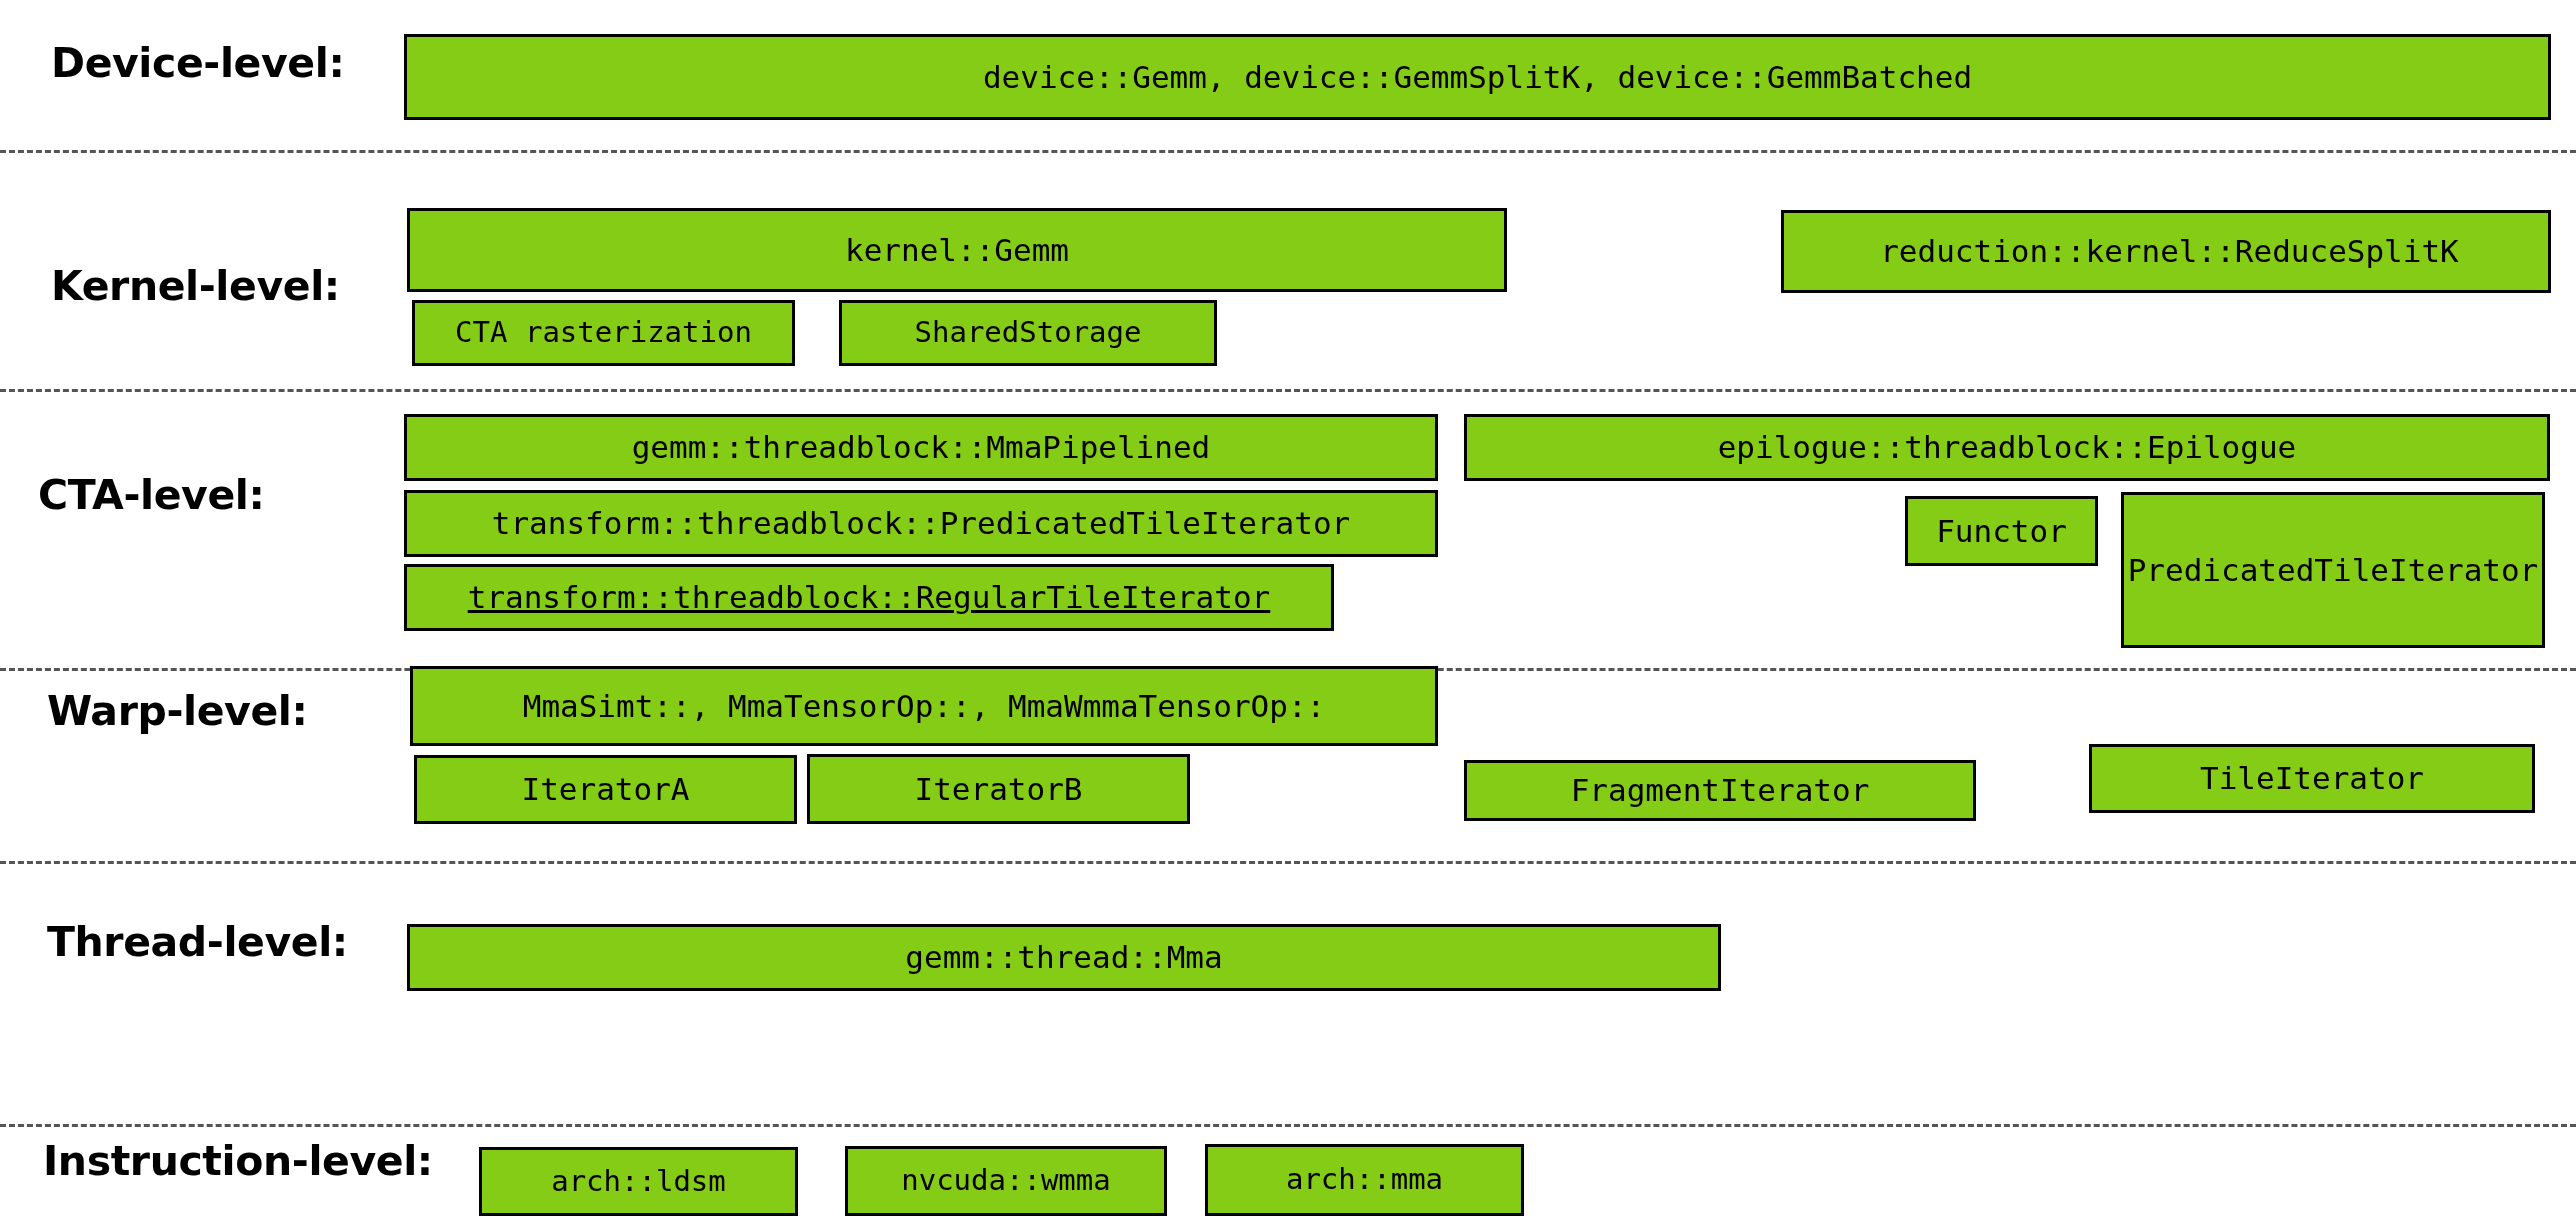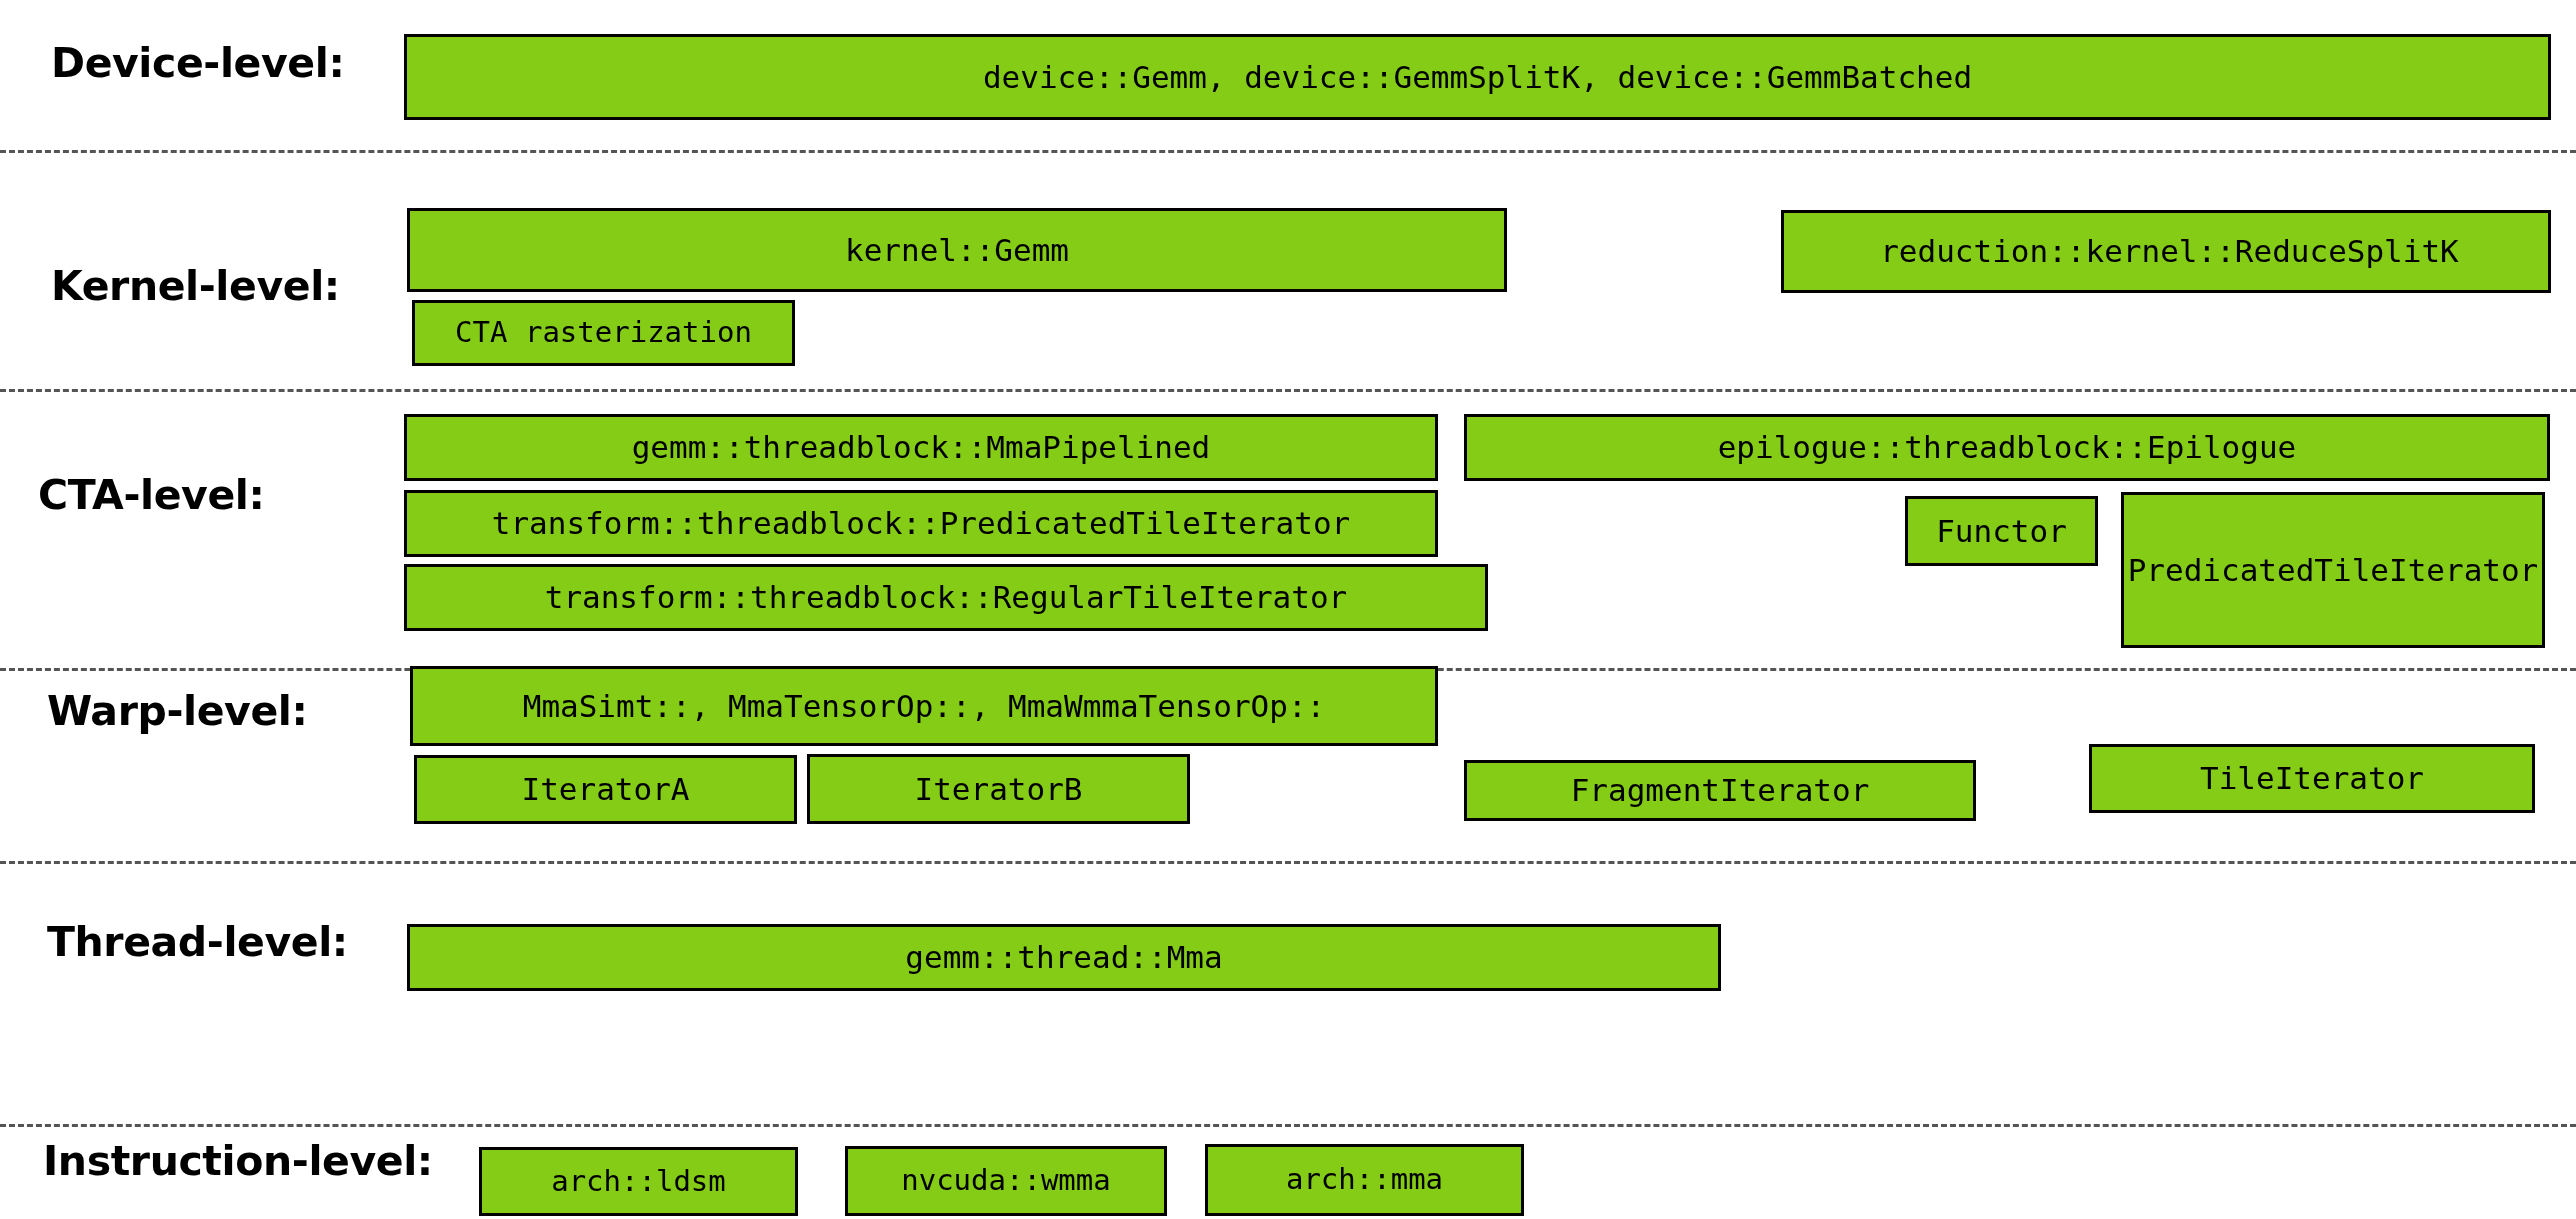--- a/index.html
+++ b/index.html
@@ -66,37 +66,38 @@
   <div class="divider" style="top:150px;"></div>
 
   <div class="level-label" style="left:51px; top:266px;">Kernel-level:</div>
 
   <div class="box" style="left:407px; top:208px; width:1100px; height:84px;">kernel::Gemm</div>
 
   <div class="box" style="left:1781px; top:210px; width:770px; height:83px;padding-left:7px;">reduction::kernel::ReduceSplitK</div>
 
   <div class="box small" style="left:412px; top:300px; width:383px; height:66px;">CTA rasterization</div>
 
+  <div class="box small" style="left:839px; top:300px; width:378px; height:66px;">SharedStorage</div>
 
   <div class="divider" style="top:389px;"></div>
 
   <div class="level-label" style="left:38px; top:475px;">CTA-level:</div>
 
   <div class="box" style="left:404px; top:414px; width:1034px; height:67px;">gemm::threadblock::MmaPipelined</div>
 
   <div class="box" style="left:1464px; top:414px; width:1086px; height:67px;">epilogue::threadblock::Epilogue</div>
 
   <div class="box" style="left:404px; top:490px; width:1034px; height:67px;">transform::threadblock::PredicatedTileIterator</div>
 
 
   <div class="box" style="left:1905px; top:496px; width:193px; height:70px;">Functor</div>
 
   <div class="box" style="left:2121px; top:492px; width:424px; height:156px;">PredicatedTileIterator</div>
 
-  <div class="box" style="left:404px; top:564px; width:1084px; height:67px;">transform::threadblock::RegularTileIterator</div>
+  <div class="box" style="left:404px; top:564px; width:930px; height:67px;text-decoration:underline;">transform::threadblock::RegularTileIterator</div>
 
   <div class="divider" style="top:668px;"></div>
 
   <div class="level-label" style="left:47px; top:691px;">Warp-level:</div>
 
   <div class="box" style="left:410px; top:666px; width:1028px; height:80px;">MmaSimt::, MmaTensorOp::, MmaWmmaTensorOp::</div>
 
 
   <div class="box" style="left:414px; top:755px; width:383px; height:69px;">IteratorA</div>
 

